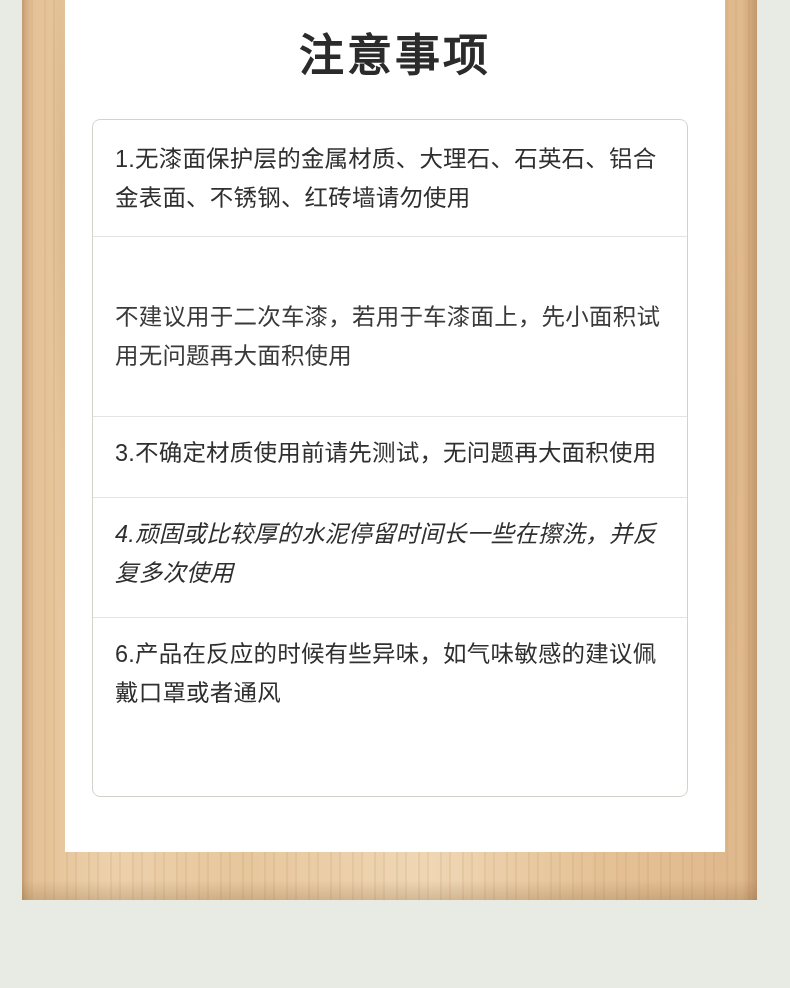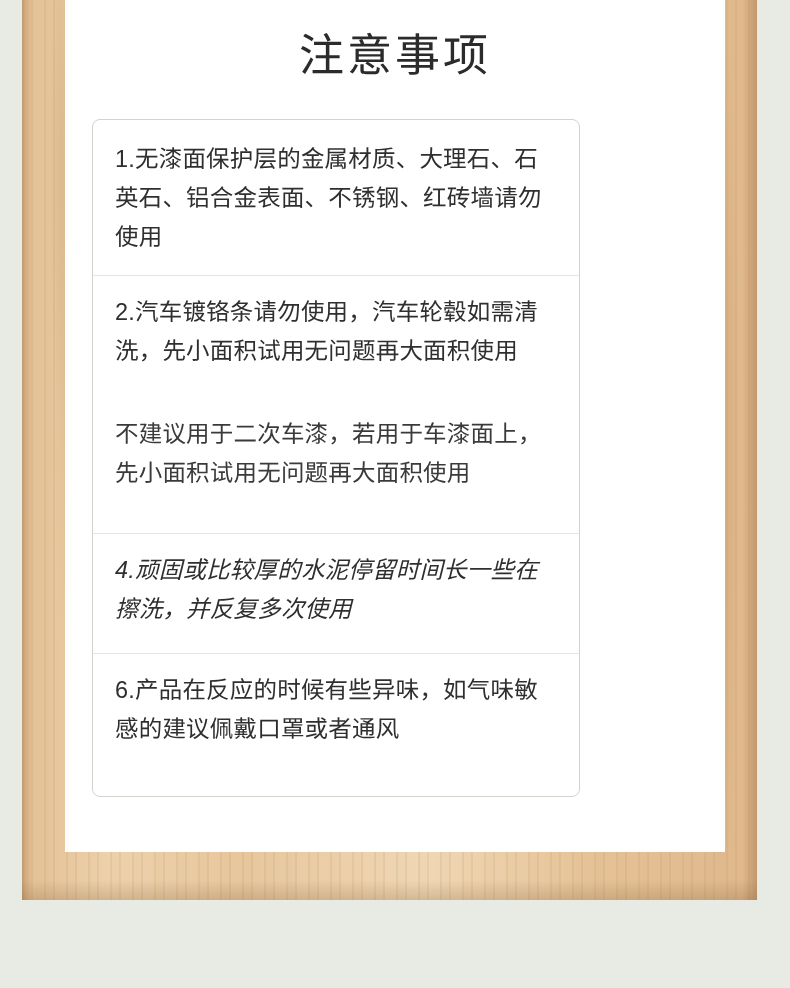--- a/index.html
+++ b/index.html
@@ -79,31 +79,31 @@
     background: #ffffff;
   }
 
   .title {
     position: absolute;
     left: 0;
     top: 33px;
     width: 660px;
     text-align: center;
     font-size: 45px;
-    font-weight: normal;
+    font-weight: bold;
     letter-spacing: 3px;
     color: #2b2b2b;
     line-height: 1;
   }
 
   .notes-box {
     position: absolute;
     left: 27px;
     top: 119px;
-    width: 488px;
+    width: 596px;
     height: 678px;
     border: 1px solid #cfd5cc;
     border-radius: 8px;
     box-sizing: border-box;
     background: #ffffff;
   }
 
   .note-item {
     box-sizing: border-box;
     padding: 16px 22px 16px 22px;
@@ -157,24 +157,26 @@
 
     <div class="title">注意事项</div>
 
     <div class="notes-box">
 
       <div class="note-item n1">
         <div class="note-line">1.无漆面保护层的金属材质、大理石、石英石、铝合金表面、不锈钢、红砖墙请勿使用</div>
       </div>
 
       <div class="note-item n2">
-        <div class="note-line">2.汽车镀铬条请勿使用，汽车轮毂如需清洗，先小面积试用无问题再大面积使用</div>
         <div class="note-line sub">不建议用于二次车漆，若用于车漆面上，先小面积试用无问题再大面积使用</div>
       </div>
 
+      <div class="note-item n3">
+        <div class="note-line">3.不确定材质使用前请先测试，无问题再大面积使用</div>
+      </div>
 
       <div class="note-item n4">
         <div class="note-line">4.顽固或比较厚的水泥停留时间长一些在擦洗，并反复多次使用</div>
       </div>
 
       <div class="note-item n5">
         <div class="note-line">6.产品在反应的时候有些异味，如气味敏感的建议佩戴口罩或者通风</div>
       </div>
 
     </div>

